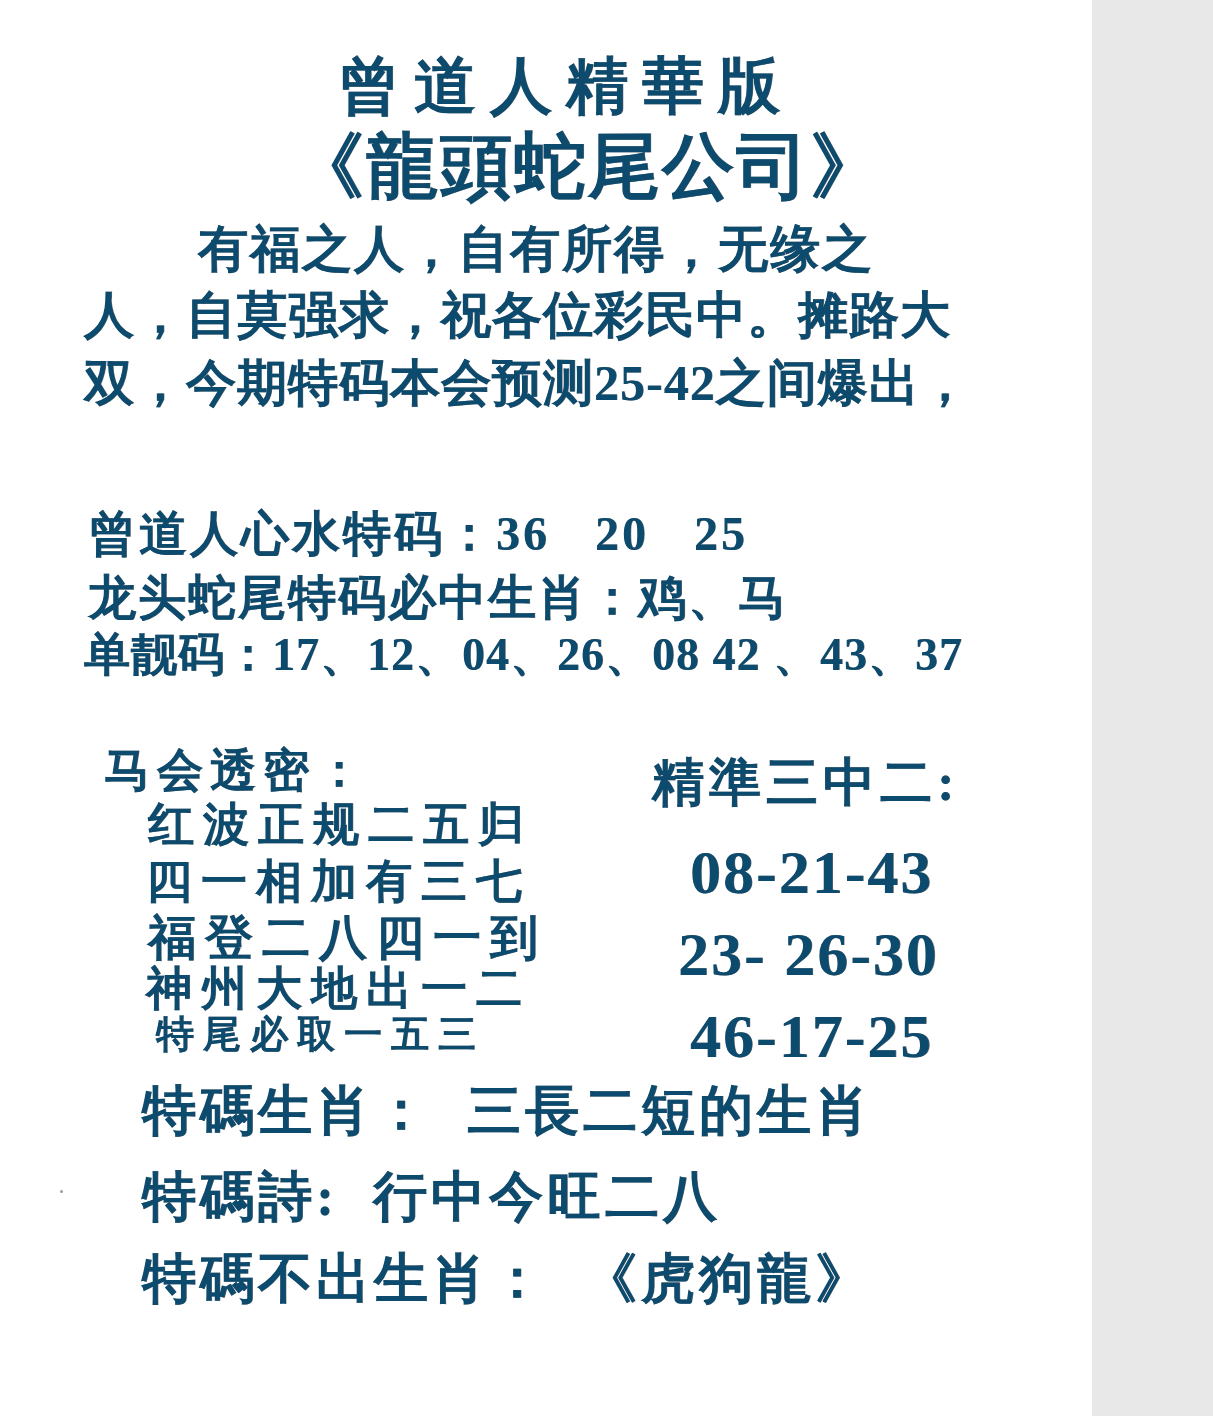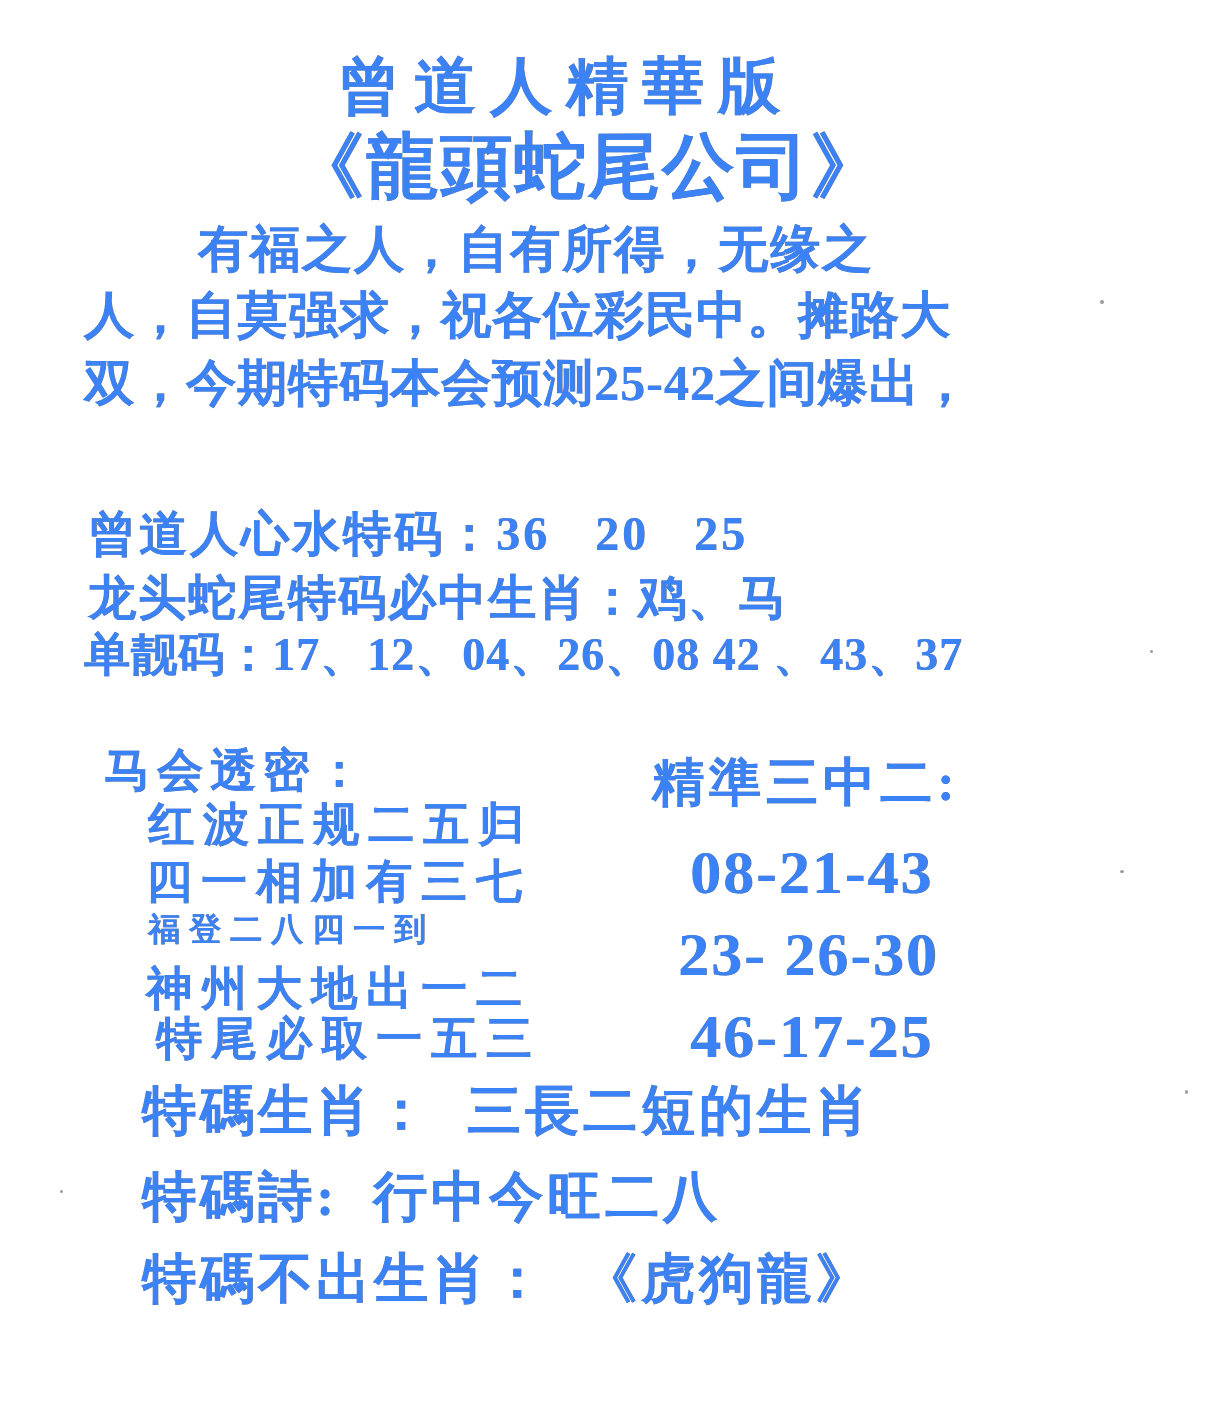--- a/index.html
+++ b/index.html
@@ -1,23 +1,23 @@
 <!DOCTYPE html>
 <html><head>
 <meta charset="utf-8">
 <style>
   html, body { margin: 0; padding: 0; background: #e8e8e8; }
   .page {
     position: relative;
-    width: 1213px;
+    width: 1092px;
     height: 1416px;
     background: #ffffff;
     overflow: hidden;
     font-family: "Liberation Serif", "DejaVu Serif", serif;
-    color: #3b82f6;
+    color: #0c4a6e;
   }
   .line {
     position: absolute;
     white-space: pre;
     font-weight: 700;
     line-height: 1.1;
     
     text-shadow: 0.6px 0.4px 0 rgba(0,0,0,0.55);
   }
   .title1   { top: 52px;  left: 338px; font-size: 62px; letter-spacing: 14px; }
@@ -29,23 +29,23 @@
   .intro4   { top: 428px; left: 84px;  font-size: 54px; letter-spacing: 2px; }
 
   .tip1     { top: 508px; left: 88px;  font-size: 48px; letter-spacing: 3px; }
   .tip2     { top: 572px; left: 88px;  font-size: 48px; letter-spacing: 2px; }
   .tip3     { top: 630px; left: 84px;  font-size: 46px; letter-spacing: 1px; font-family: Liberation Serif, serif; }
   .tip4     { top: 692px; left: 82px;  font-size: 43px; letter-spacing: 0px; }
 
   .mahui-header { top: 746px; left: 104px; font-size: 46px; letter-spacing: 7px; }
   .poem0    { top: 800px; left: 148px; font-size: 46px; letter-spacing: 9px; }
   .poem1    { top: 857px; left: 146px; font-size: 46px; letter-spacing: 9px; }
-  .poem2    { top: 912px; left: 148px; font-size: 32px; letter-spacing: 9px; }
+  .poem2    { top: 912px; left: 148px; font-size: 48px; letter-spacing: 9px; }
   .poem3    { top: 964px; left: 146px; font-size: 46px; letter-spacing: 9px; }
-  .poem4    { top: 1014px; left: 156px; font-size: 46px; letter-spacing: 9px; }
+  .poem4    { top: 1014px; left: 156px; font-size: 38px; letter-spacing: 9px; }
 
   .sz-header { top: 754px; left: 652px; font-size: 52px; letter-spacing: 5px; }
   .sz0      { top: 838px; left: 690px; font-size: 62px; letter-spacing: 2px; }
   .sz1      { top: 920px; left: 678px; font-size: 62px; letter-spacing: 2px; }
   .sz2      { top: 1002px; left: 690px; font-size: 62px; letter-spacing: 2px; }
 
   .foot1    { top: 1082px; left: 142px; font-size: 54px; letter-spacing: 4px; }
   .foot2    { top: 1168px; left: 142px; font-size: 54px; letter-spacing: 4px; }
   .foot3    { top: 1250px; left: 142px; font-size: 54px; letter-spacing: 4px; }
 

